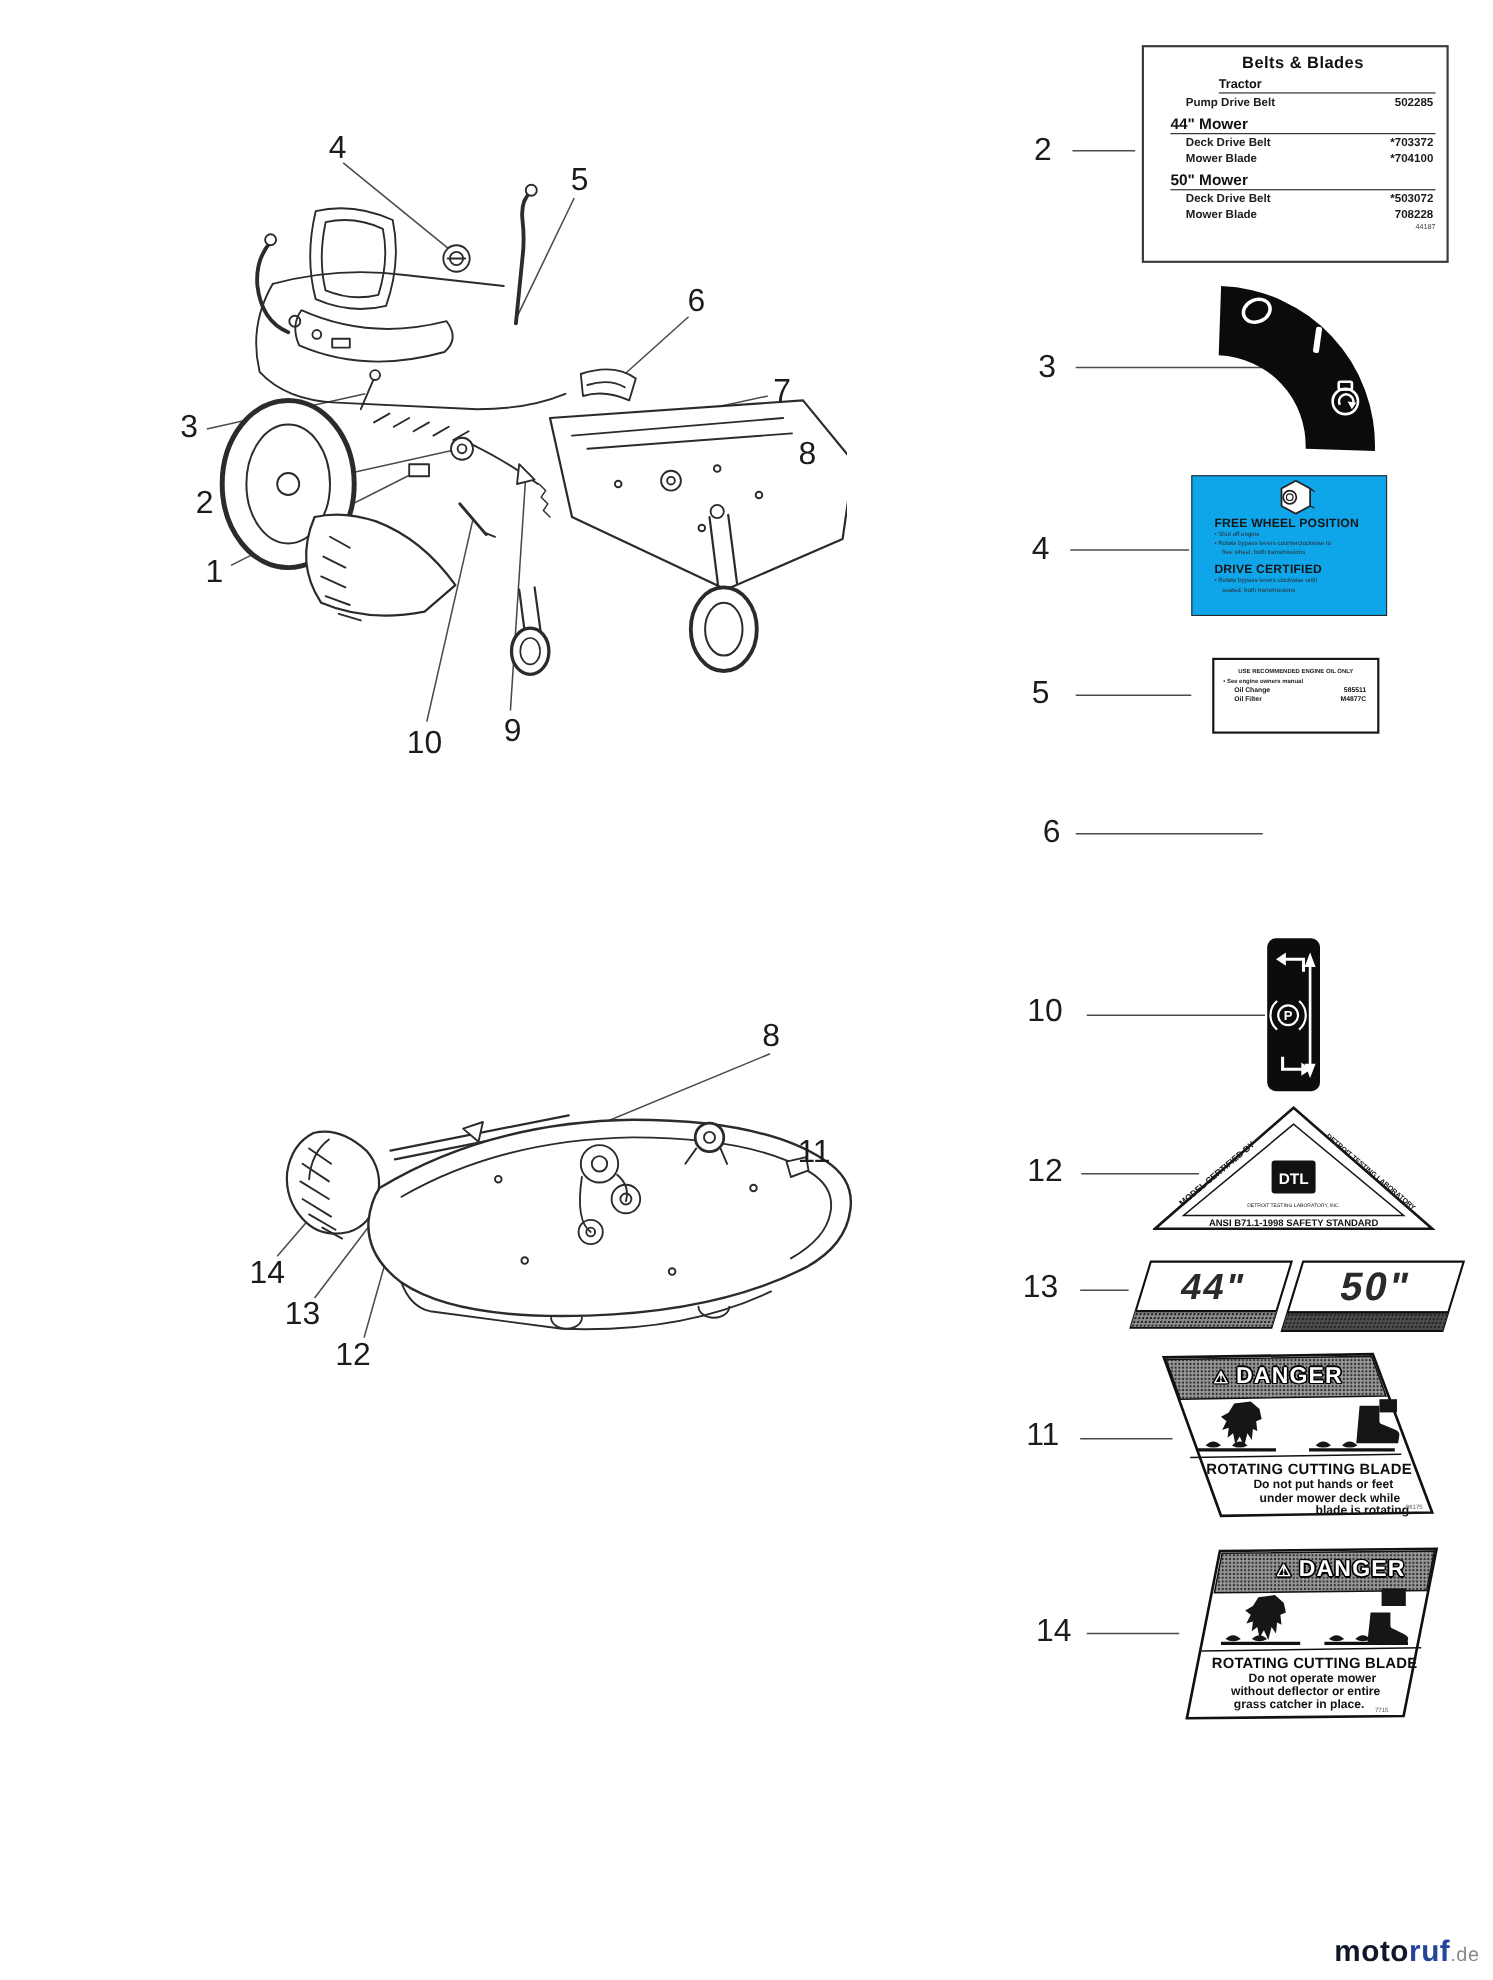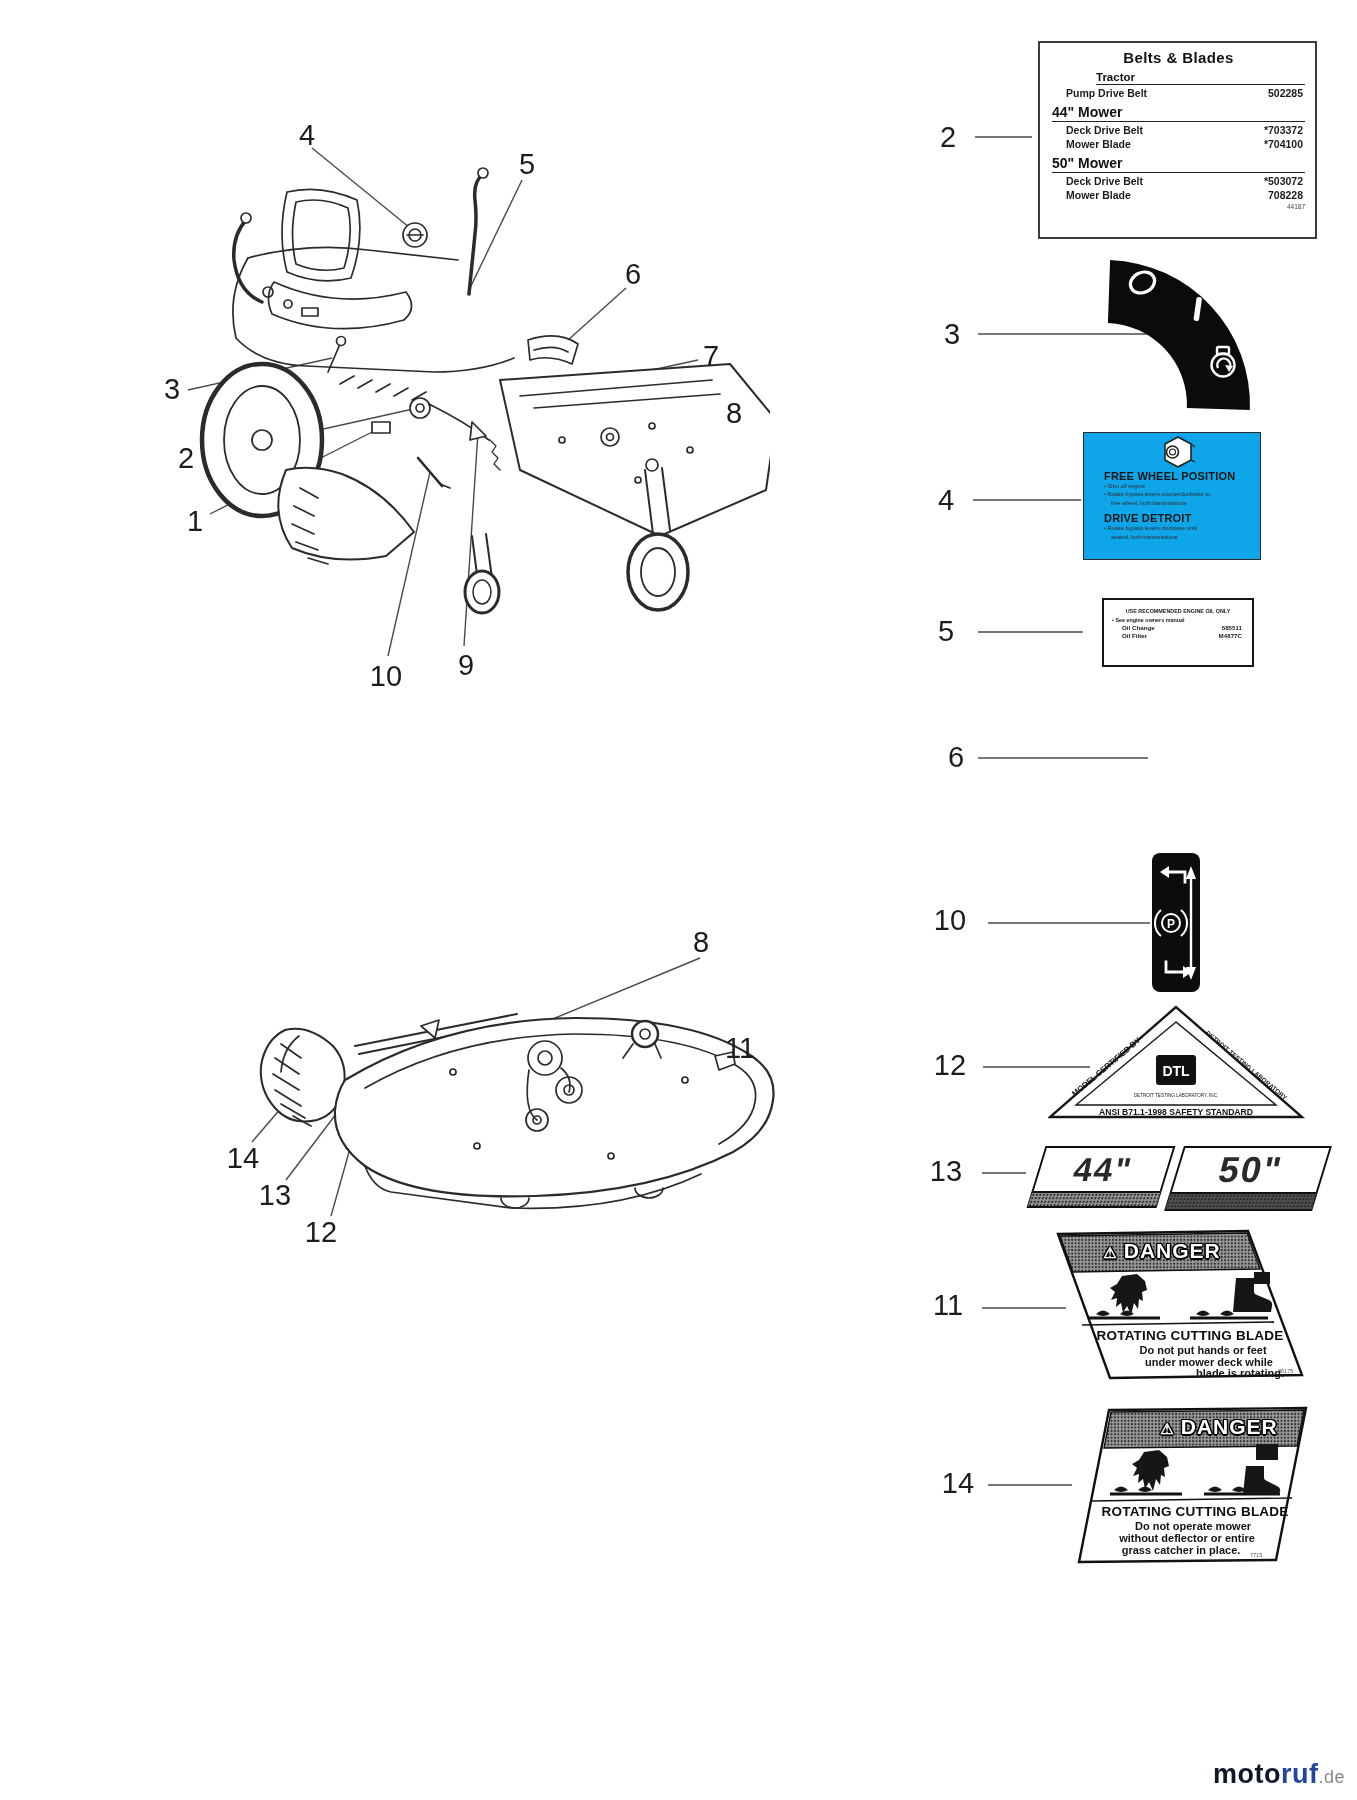--- a/index.html
+++ b/index.html
@@ -11,21 +11,21 @@
   
   .callout{
     position:absolute;transform:translate(-50%,-50%);
     font-size:29px;color:#1c1c1c;line-height:1;letter-spacing:0;
   }
   
   #leader-overlay{position:absolute;left:0;top:0;width:1357px;height:1800px;pointer-events:none;}
   
   .belts-table{
     position:absolute;left:1038px;top:41px;width:279px;height:198px;
-    border:2px solid #3c3c3c;background:#fff;box-sizing:border-box;padding:6px 10px 2px 12px;
+    border:2px solid #3c3c3c;background:#fff;box-sizing:border-box;padding:6px 10px 2px 24px;
   }
   .bt-title{font-size:15px;font-weight:700;text-align:center;letter-spacing:.4px;margin-bottom:4px;}
   .bt-head{font-weight:700;border-bottom:1.4px solid #222;padding-bottom:1px;margin-top:5px;}
   .bt-head.small{font-size:11.5px;margin-left:44px;}
   .bt-head.big{font-size:14px;}
   .bt-row{display:flex;justify-content:space-between;font-size:10.5px;font-weight:700;
     padding:2px 2px 0 14px;color:#1b1b1b;}
   .bt-foot{font-size:6.5px;text-align:right;color:#444;margin-top:2px;}
   
   .freewheel{
@@ -304,21 +304,21 @@
       <polygon points="20,1 33,8 33,24 20,31 7,24 7,8"></polygon>
       <path d="M33,8 l4,3 M33,24 l4,2 M20,31 l3,-2" stroke-width="1.2"></path>
       <circle cx="14.5" cy="16" r="6"></circle>
       <circle cx="14.5" cy="16" r="3" fill="none" stroke-width="1.1"></circle>
     </g>
   </svg>
   <div class="fw-h">FREE WHEEL POSITION</div>
   <div class="fw-b">• Shut off engine</div>
   <div class="fw-b">• Rotate bypass levers counterclockwise to</div>
   <div class="fw-b indent">free wheel, both transmissions</div>
-  <div class="fw-h fw-h2">DRIVE DETROIT</div>
+  <div class="fw-h fw-h2">DRIVE CERTIFIED</div>
   <div class="fw-b">• Rotate bypass levers clockwise until</div>
   <div class="fw-b indent">seated, both transmissions</div>
 </div>
 
 <div class="service">
   <div class="sv-l1">USE RECOMMENDED ENGINE OIL ONLY</div>
   <div class="sv-l2">• See engine owners manual</div>
   <div class="sv-row">
     <span>Oil Change</span>
     <span>585511</span>

